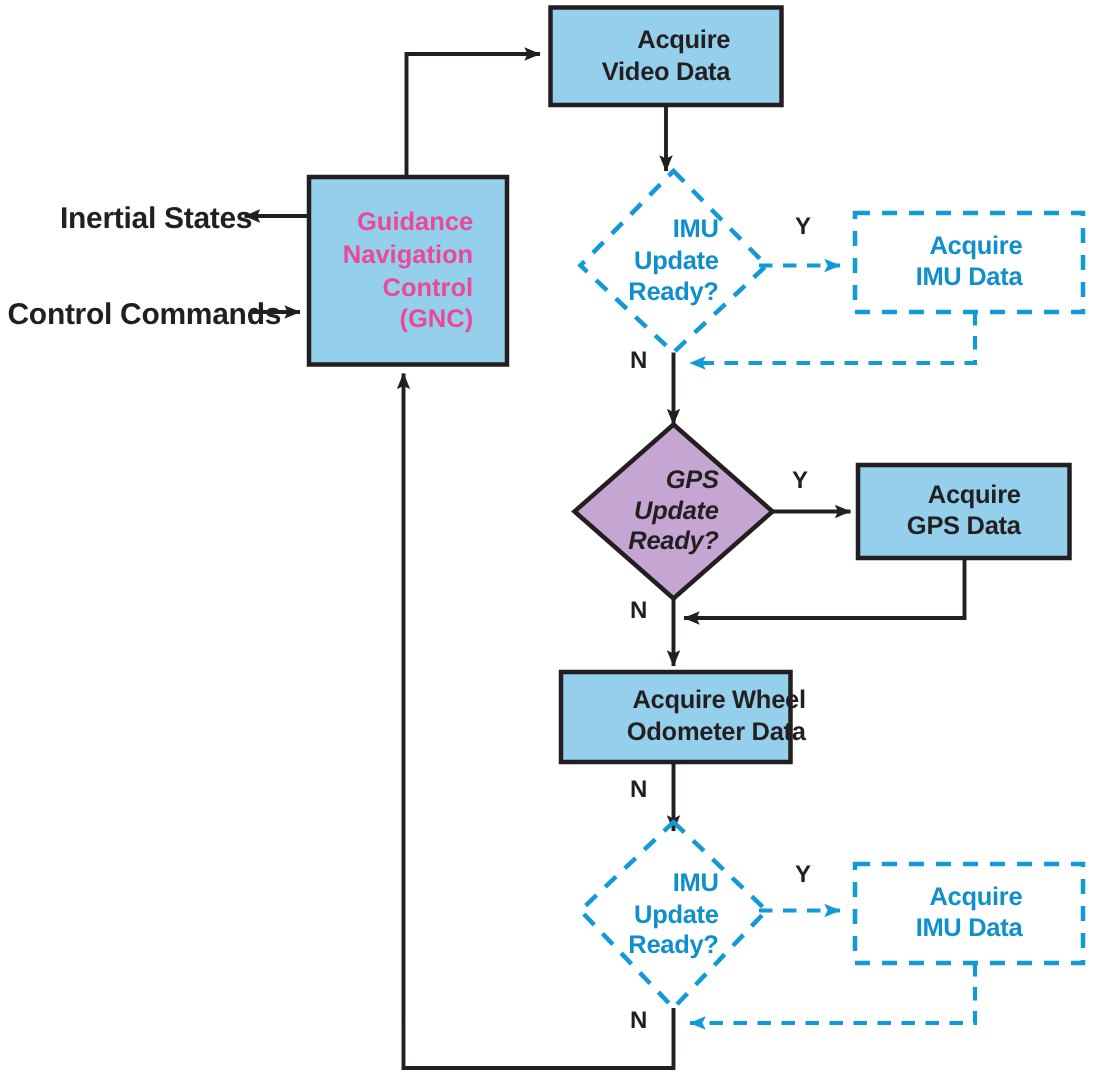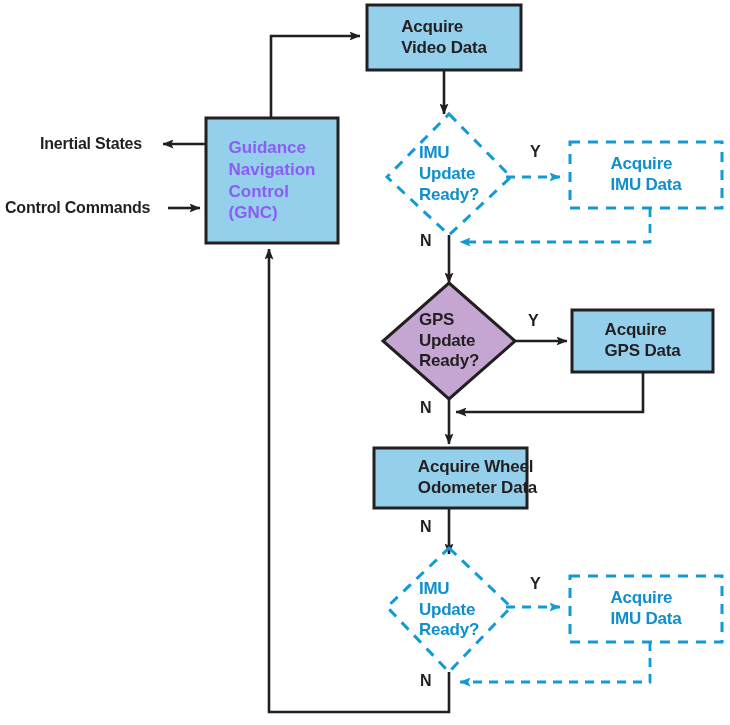--- a/index.html
+++ b/index.html
@@ -22,45 +22,45 @@
     left: 0;
     top: 0;
     width: 730px;
     height: 725px;
   }
   .node-label {
     position: absolute;
     display: flex;
     align-items: center;
     justify-content: center;
-    text-align: left;
+    text-align: right;
     font-weight: bold;
     line-height: 1.22;
     pointer-events: none;
     white-space: pre-line;
   }
   .solid-node-label {
     color: #231f20;
     font-size: 17px;
     letter-spacing: -0.2px;
   }
   .dashed-node-label {
     color: #0f8fcc;
     font-size: 17px;
     letter-spacing: -0.2px;
   }
   .gnc-label {
-    color: #8b5cf6;
+    color: #ec4899;
     font-size: 17px;
     line-height: 1.28;
   }
   .io-label {
     position: absolute;
     color: #231f20;
-    font-size: 16px;
+    font-size: 20px;
     font-weight: bold;
     white-space: nowrap;
     letter-spacing: -0.2px;
   }
   .branch-label {
     position: absolute;
     font-size: 16px;
     font-weight: bold;
     white-space: nowrap;
   }
@@ -142,21 +142,21 @@
 Control
 (GNC)</div>
 
   <div class="node-label dashed-node-label" style="left:389px; top:114px; width:120px; height:121px;">IMU
 Update
 Ready?</div>
 
   <div class="node-label dashed-node-label" style="left:570px; top:142px; width:152px; height:66px;">Acquire
 IMU Data</div>
 
-  <div class="node-label solid-node-label" style="left:389px; top:283px; width:120px; height:116px;">GPS
+  <div class="node-label solid-node-label" style="left:389px; top:283px; width:120px; height:116px;font-style:italic;">GPS
 Update
 Ready?</div>
 
   <div class="node-label solid-node-label" style="left:572px; top:310px; width:141px; height:62px;">Acquire
 GPS Data</div>
 
   <div class="node-label solid-node-label" style="left:374px; top:448px; width:153px; height:60px;padding-left:27px;">Acquire Wheel
 Odometer Data</div>
 
   <div class="node-label dashed-node-label" style="left:389px; top:548px; width:120px; height:124px;">IMU

